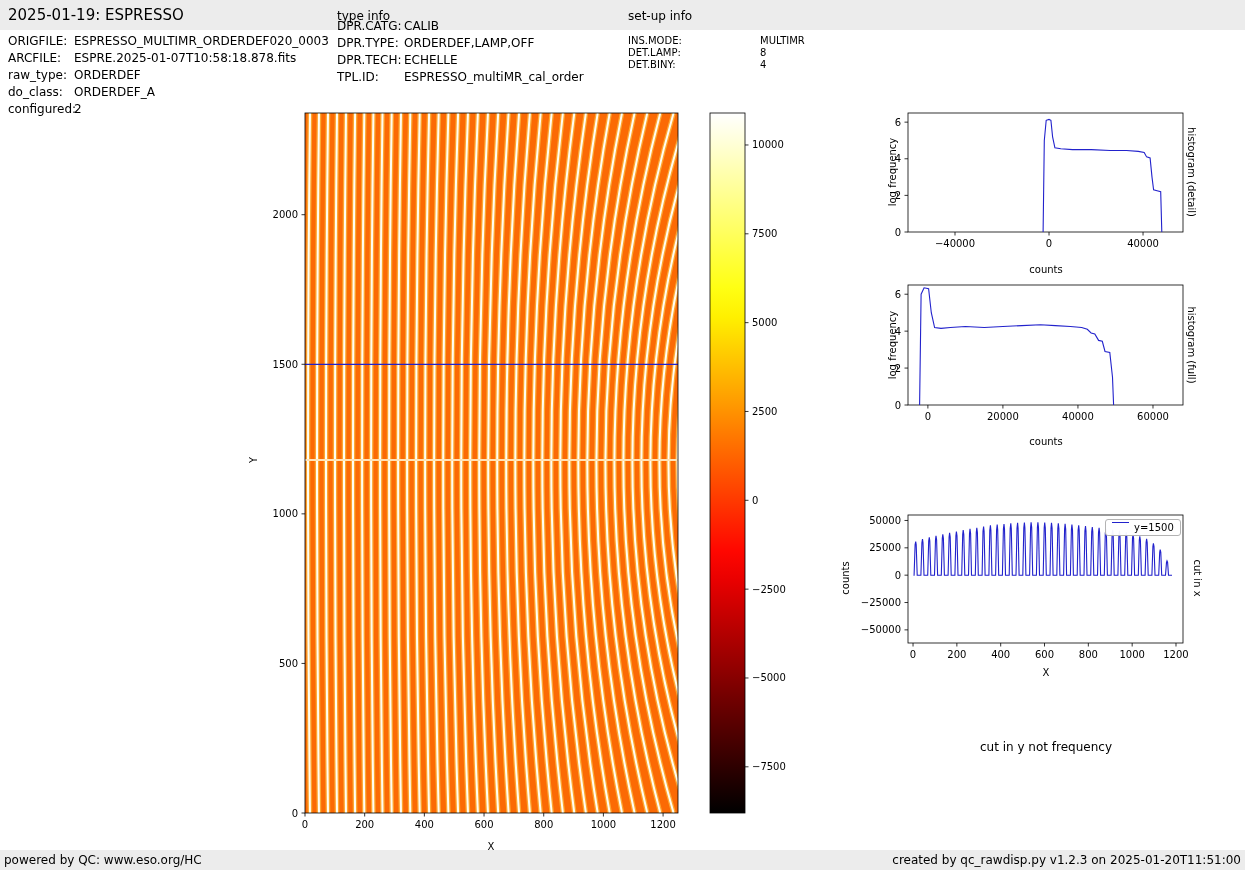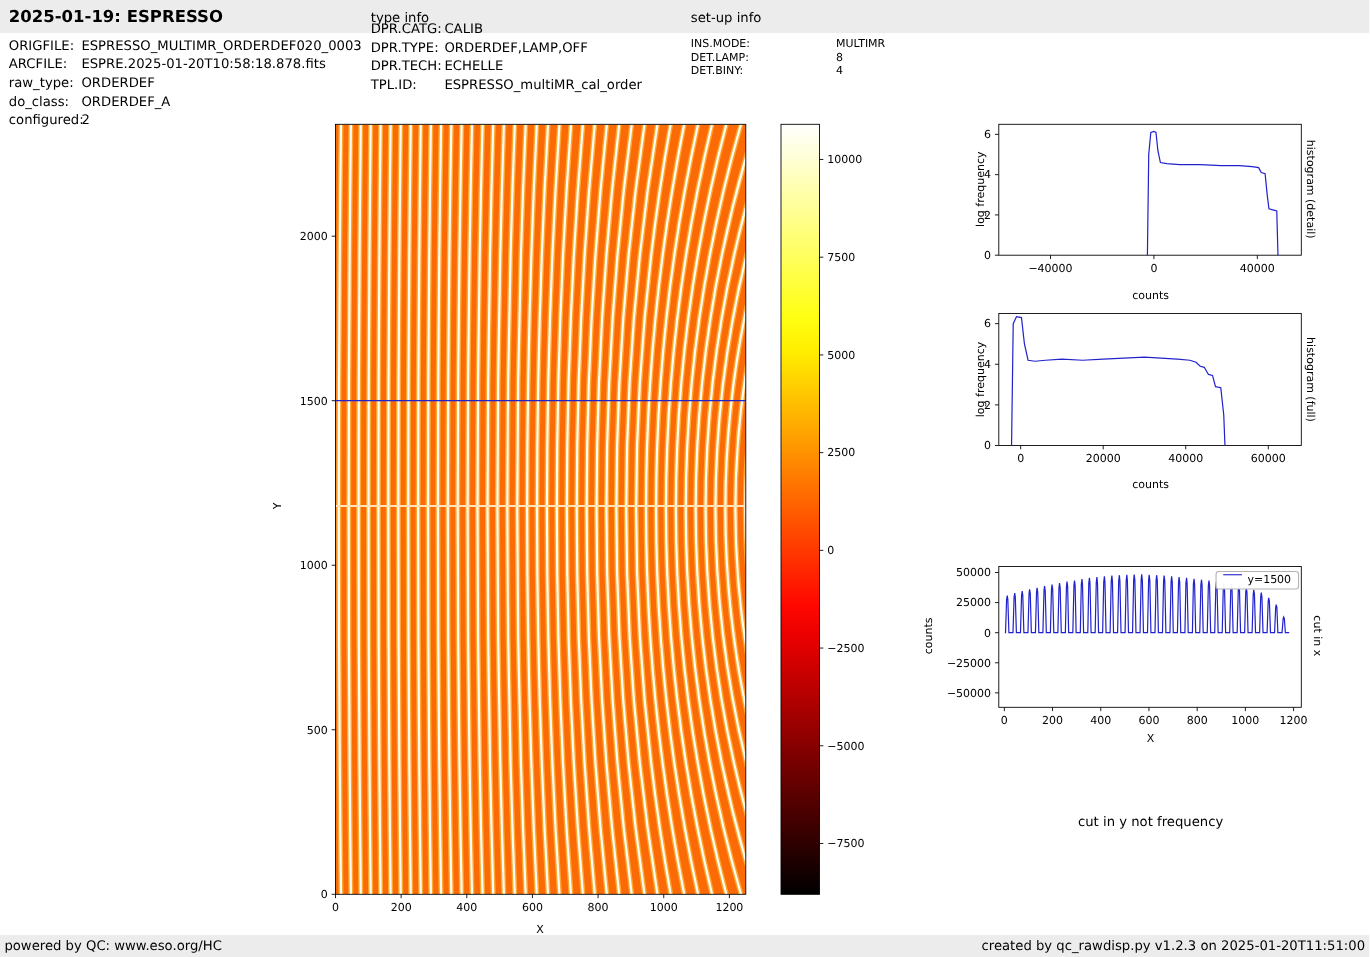--- a/index.html
+++ b/index.html
@@ -1,21 +1,21 @@
 <!DOCTYPE html>
 <html><head>
 <meta charset="utf-8">
 <style>
   *{margin:0;padding:0;box-sizing:border-box}
   html,body{width:1245px;height:870px;background:#fff;color:#000;
     font-family:"DejaVu Sans",sans-serif;overflow:hidden;position:relative}
   .bar{position:absolute;left:0;width:1245px;background:#ececec}
   .header-bar{top:0;height:30px}
   .footer-bar{top:850px;height:20px}
-  .title{position:absolute;left:8px;top:6px;font-size:15px;font-weight:bold;white-space:nowrap}
+  .title{position:absolute;left:8px;top:6px;font-size:15px;font-weight:normal;white-space:nowrap}
   .sec-label{position:absolute;top:9px;font-size:12px;white-space:nowrap}
   .meta{position:absolute;font-size:12px;line-height:17px;white-space:nowrap}
   .meta .lbl{display:inline-block}
   .meta-small{font-size:10px;line-height:12px}
   .meta-left .lbl{width:66px}
   .meta-mid .lbl{width:67px}
   .meta-right .lbl{width:132px}
   svg#fig{position:absolute;left:0;top:0}
   .hlab{position:absolute;transform:translate(-50%,-50%);font-size:10px;white-space:nowrap}
   .vlab{position:absolute;transform:translate(-50%,-50%) rotate(-90deg);font-size:10px;white-space:nowrap}
@@ -257,21 +257,21 @@
     <polyline points="913.5,575.2 914.1,575.2 915.1,544.8 915.7,541.5 916.2,544.8 917.2,575.2 920.9,575.2 921.9,542.8 922.5,539.2 923.0,542.8 924.0,575.2 927.7,575.2 928.7,541.1 929.3,537.3 929.8,541.1 930.8,575.2 934.5,575.2 935.5,539.7 936.0,535.8 936.6,539.7 937.6,575.2 941.3,575.2 942.3,538.4 942.8,534.3 943.4,538.4 944.4,575.2 948.1,575.2 949.1,537.1 949.6,532.9 950.2,537.1 951.2,575.2 954.9,575.2 955.9,535.9 956.4,531.5 957.0,535.9 958.0,575.2 961.7,575.2 962.7,534.6 963.2,530.1 963.8,534.6 964.8,575.2 968.5,575.2 969.5,533.5 970.0,528.8 970.6,533.5 971.5,575.2 975.3,575.2 976.3,532.4 976.8,527.7 977.4,532.4 978.3,575.2 982.1,575.2 983.0,531.3 983.6,526.5 984.1,531.3 985.1,575.2 988.9,575.2 989.8,530.3 990.4,525.3 990.9,530.3 991.9,575.2 995.6,575.2 996.6,529.7 997.2,524.6 997.7,529.7 998.7,575.2 1002.4,575.2 1003.4,529.1 1004.0,524.0 1004.5,529.1 1005.5,575.2 1009.2,575.2 1010.2,528.5 1010.8,523.3 1011.3,528.5 1012.3,575.2 1016.0,575.2 1017.0,528.2 1017.6,522.9 1018.1,528.2 1019.1,575.2 1022.8,575.2 1023.8,527.9 1024.4,522.6 1024.9,527.9 1025.9,575.2 1029.6,575.2 1030.6,527.6 1031.1,522.3 1031.7,527.6 1032.7,575.2 1036.4,575.2 1037.4,527.5 1037.9,522.2 1038.5,527.5 1039.5,575.2 1043.2,575.2 1044.2,527.8 1044.7,522.6 1045.3,527.8 1046.3,575.2 1050.0,575.2 1051.0,528.1 1051.5,522.9 1052.1,528.1 1053.1,575.2 1056.8,575.2 1057.8,528.5 1058.3,523.3 1058.9,528.5 1059.9,575.2 1063.6,575.2 1064.6,529.1 1065.1,523.9 1065.7,529.1 1066.6,575.2 1070.4,575.2 1071.4,529.7 1071.9,524.6 1072.5,529.7 1073.4,575.2 1077.2,575.2 1078.1,530.3 1078.7,525.3 1079.2,530.3 1080.2,575.2 1084.0,575.2 1084.9,531.0 1085.5,526.1 1086.0,531.0 1087.0,575.2 1090.7,575.2 1091.7,531.8 1092.3,527.0 1092.8,531.8 1093.8,575.2 1097.5,575.2 1098.5,532.6 1099.1,527.8 1099.6,532.6 1100.6,575.2 1104.3,575.2 1105.3,533.4 1105.9,528.8 1106.4,533.4 1107.4,575.2 1111.1,575.2 1112.1,534.3 1112.7,529.8 1113.2,534.3 1114.2,575.2 1117.9,575.2 1118.9,535.3 1119.5,530.8 1120.0,535.3 1121.0,575.2 1124.7,575.2 1125.7,536.6 1126.2,532.3 1126.8,536.6 1127.8,575.2 1131.5,575.2 1132.5,538.4 1133.0,534.3 1133.6,538.4 1134.6,575.2 1138.3,575.2 1139.3,540.2 1139.8,536.3 1140.4,540.2 1141.4,575.2 1145.1,575.2 1146.1,542.5 1146.6,538.8 1147.2,542.5 1148.2,575.2 1151.9,575.2 1152.9,546.6 1153.4,543.4 1154.0,546.6 1155.0,575.2 1158.7,575.2 1159.7,552.3 1160.2,549.7 1160.8,552.3 1161.7,575.2 1165.5,575.2 1166.5,562.4 1167.0,560.9 1167.6,562.4 1168.5,575.2 1172.0,575.2" fill="none" stroke="#2222cc" stroke-width="1.1"></polyline>
   </svg>
 
 <div class="bar header-bar"></div>
 <div class="title">2025-01-19: ESPRESSO</div>
 <div class="sec-label" style="left:337px">type info</div>
 <div class="sec-label" style="left:628px">set-up info</div>
 
 <div class="meta meta-left" style="left:8px;top:33px">
   <div><span class="lbl">ORIGFILE:</span><span>ESPRESSO_MULTIMR_ORDERDEF020_0003</span></div>
-  <div><span class="lbl">ARCFILE:</span><span>ESPRE.2025-01-20T10:58:18.878.fits</span></div>
+  <div><span class="lbl">ARCFILE:</span><span>ESPRE.2025-01-07T10:58:18.878.fits</span></div>
   <div><span class="lbl">raw_type:</span><span>ORDERDEF</span></div>
   <div><span class="lbl">do_class:</span><span>ORDERDEF_A</span></div>
   <div><span class="lbl">configured:</span><span>2</span></div>
 </div>
 
 <div class="meta meta-mid" style="left:337px;top:18px">
   <div><span class="lbl">DPR.CATG:</span><span>CALIB</span></div>
   <div><span class="lbl">DPR.TYPE:</span><span>ORDERDEF,LAMP,OFF</span></div>
   <div><span class="lbl">DPR.TECH:</span><span>ECHELLE</span></div>
   <div><span class="lbl">TPL.ID:</span><span>ESPRESSO_multiMR_cal_order</span></div>

